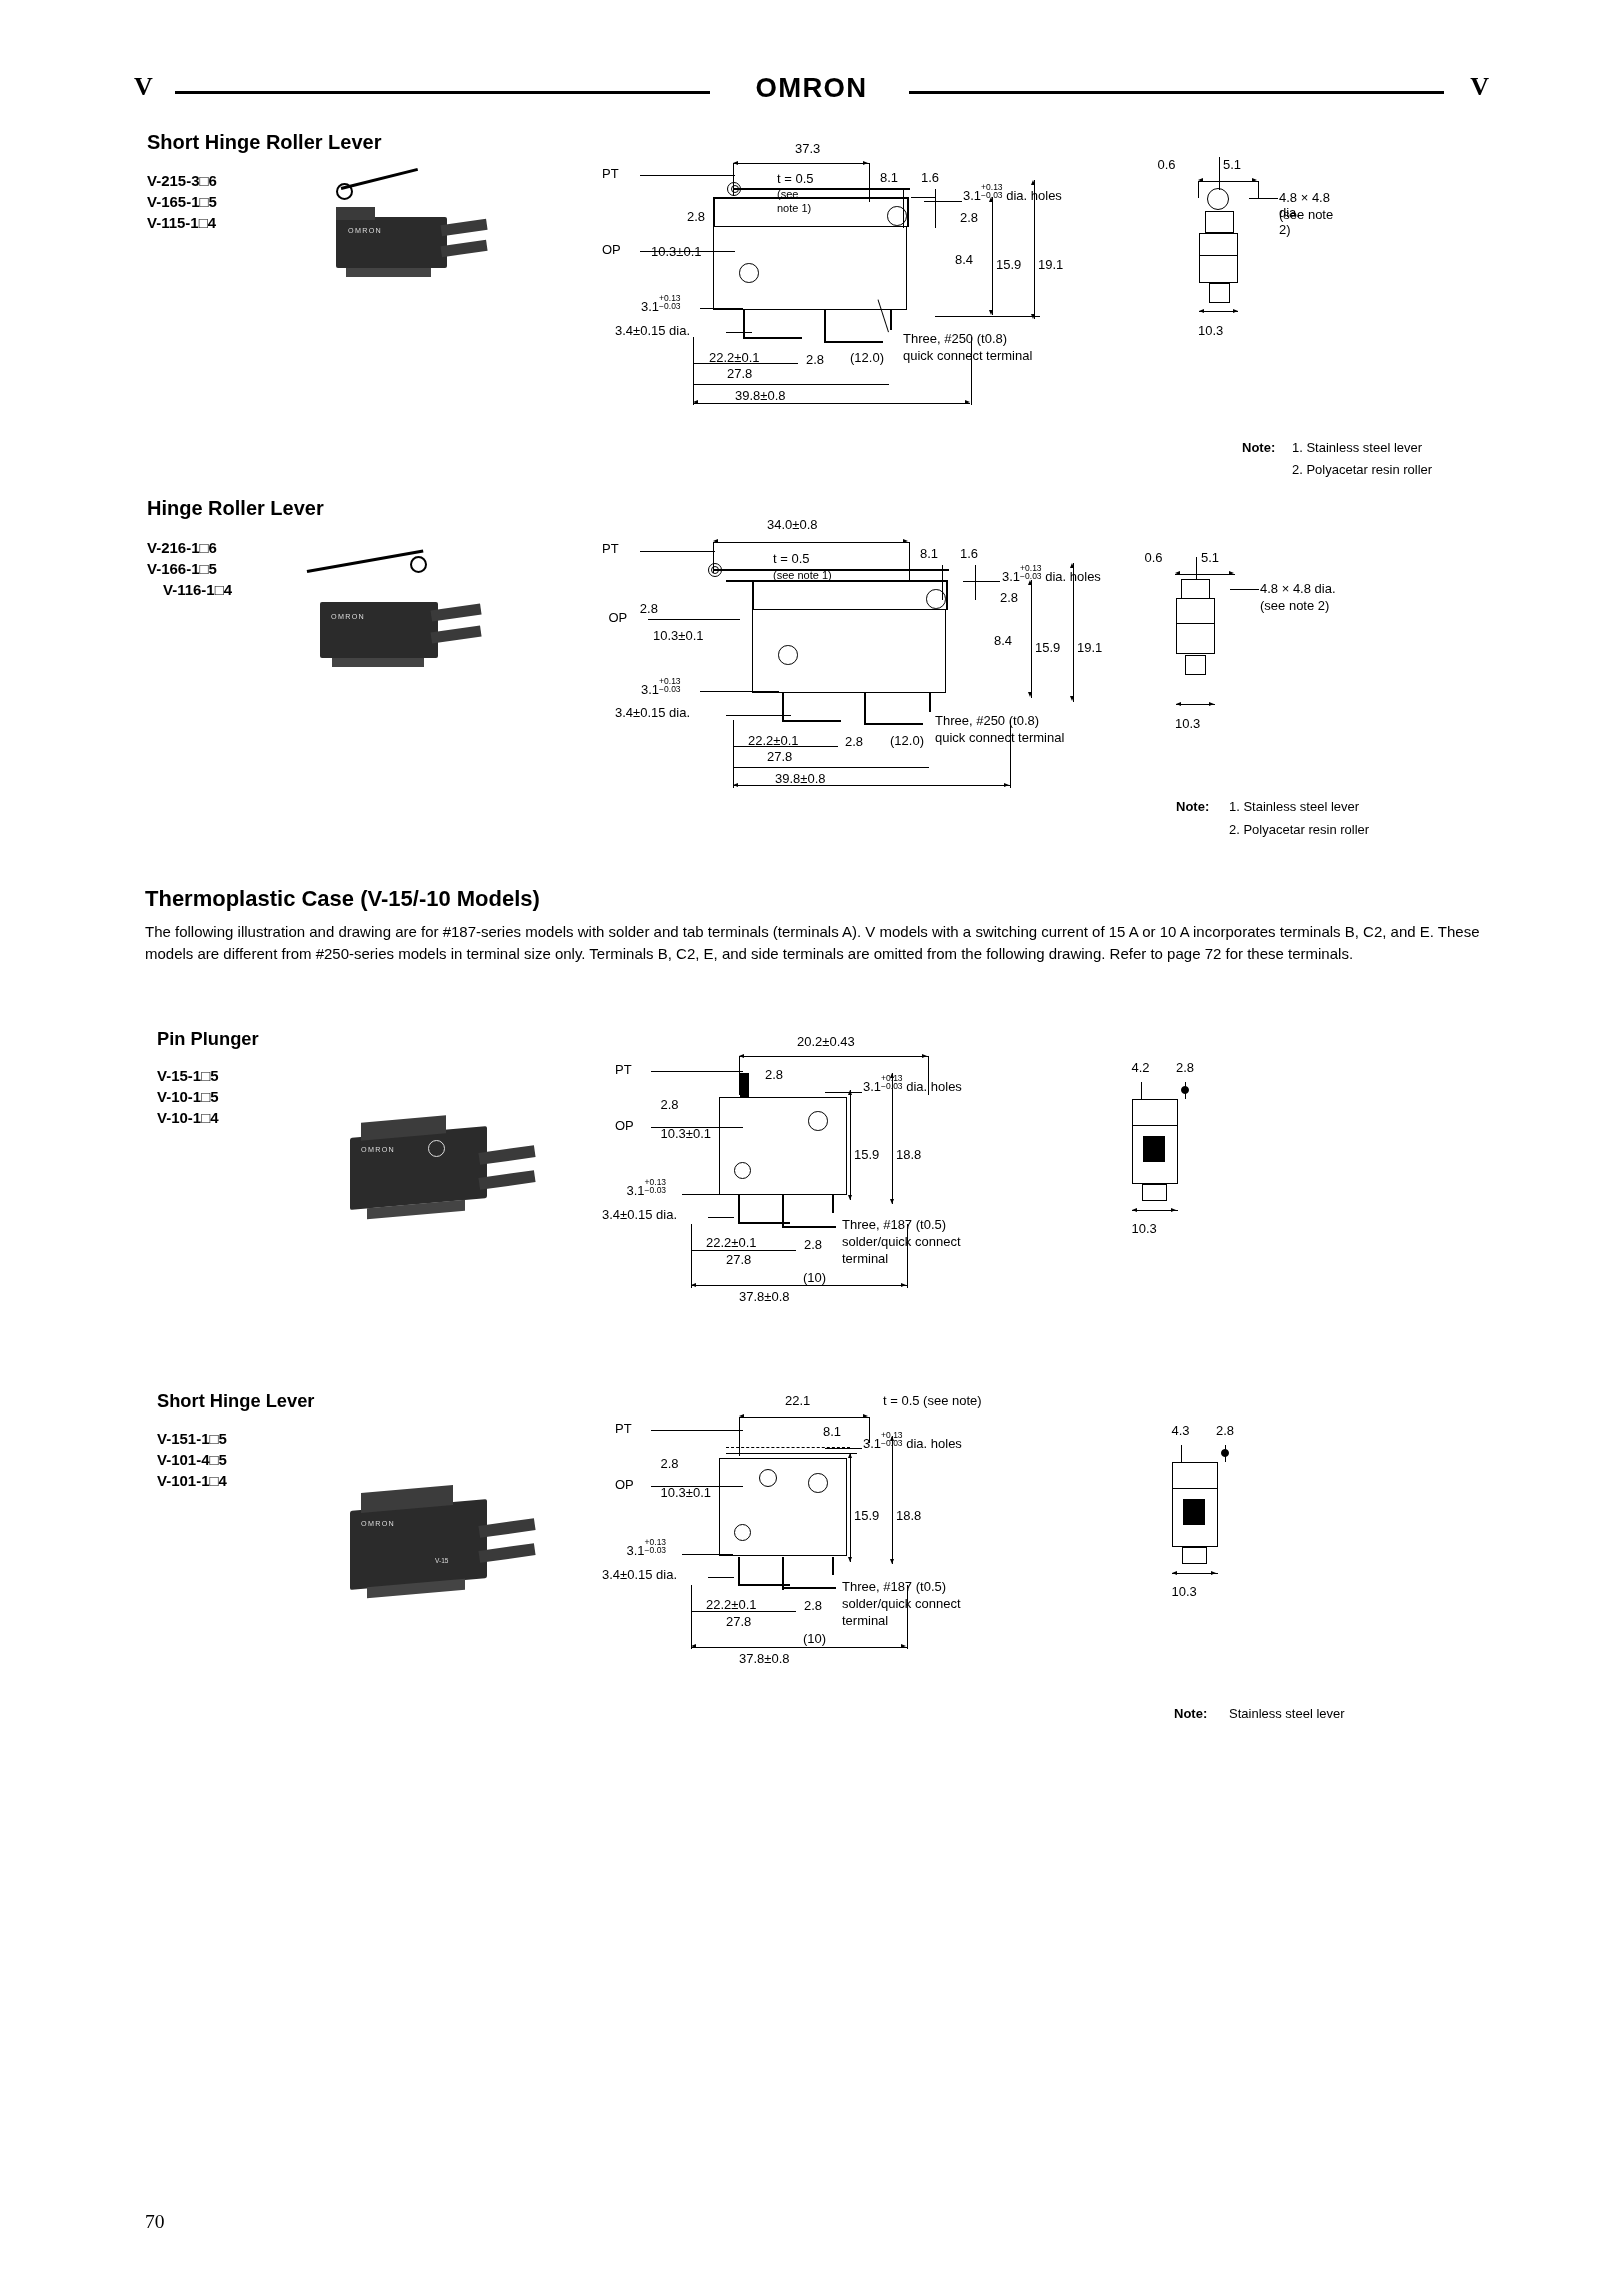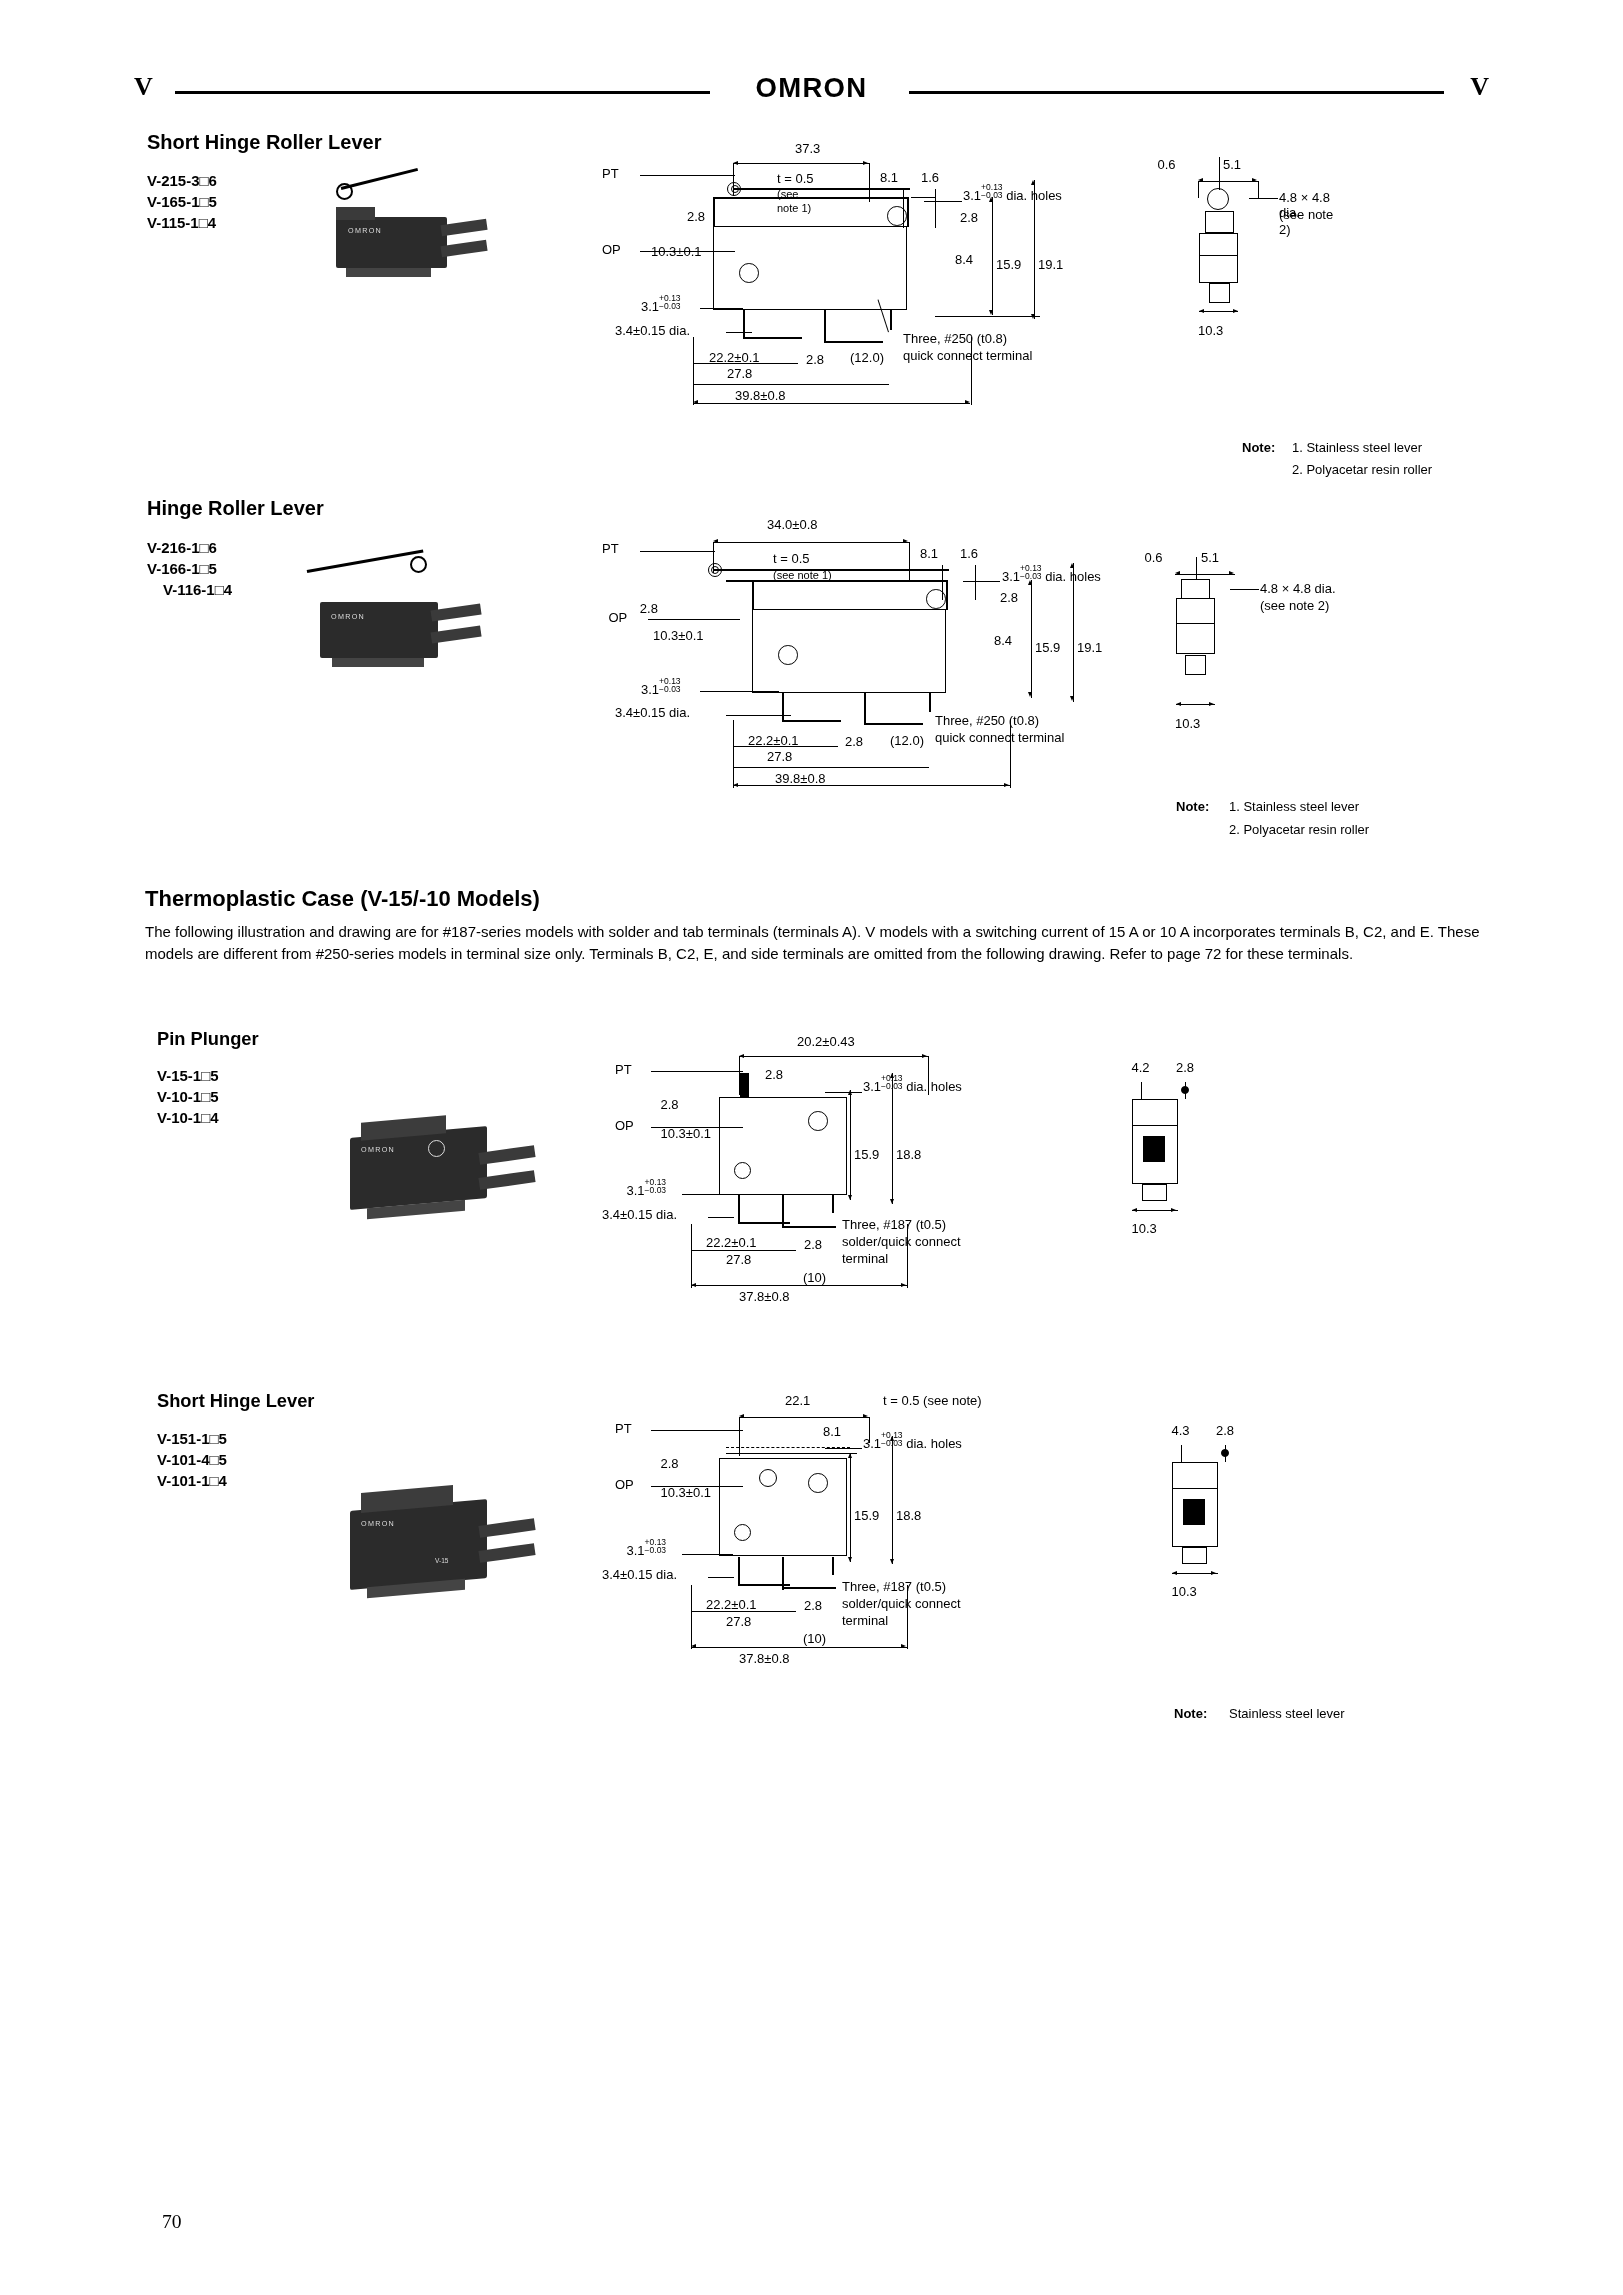--- a/index.html
+++ b/index.html
@@ -38,21 +38,21 @@
   .dash{position:absolute;border-top:0.7px dashed #000;}
   .blk{position:absolute;background:#1a1a1a;}
   .photo{position:absolute;}
 
   
   .arL{position:absolute;width:0;height:0;border-top:2.6px solid transparent;border-bottom:2.6px solid transparent;border-right:5.9px solid #000;}
   .arR{position:absolute;width:0;height:0;border-top:2.6px solid transparent;border-bottom:2.6px solid transparent;border-left:5.9px solid #000;}
   .arU{position:absolute;width:0;height:0;border-left:2.6px solid transparent;border-right:2.6px solid transparent;border-bottom:5.9px solid #000;}
   .arD{position:absolute;width:0;height:0;border-left:2.6px solid transparent;border-right:2.6px solid transparent;border-top:5.9px solid #000;}
 
-  .pgnum{position:absolute;left:162px;top:2211px;font-size:19.6px;font-family:"Liberation Serif",serif;text-align:center;}
+  .pgnum{position:absolute;left:145px;top:2211px;font-size:19.6px;font-family:"Liberation Serif",serif;text-align:center;}
   .note-h{position:absolute;font-size:13px;font-weight:bold;}
 </style>
 </head>
 <body>
 
 <div class="page">
 
   <div class="hdr">
     <div class="vleft">V</div>
     <div class="lineL"></div>

